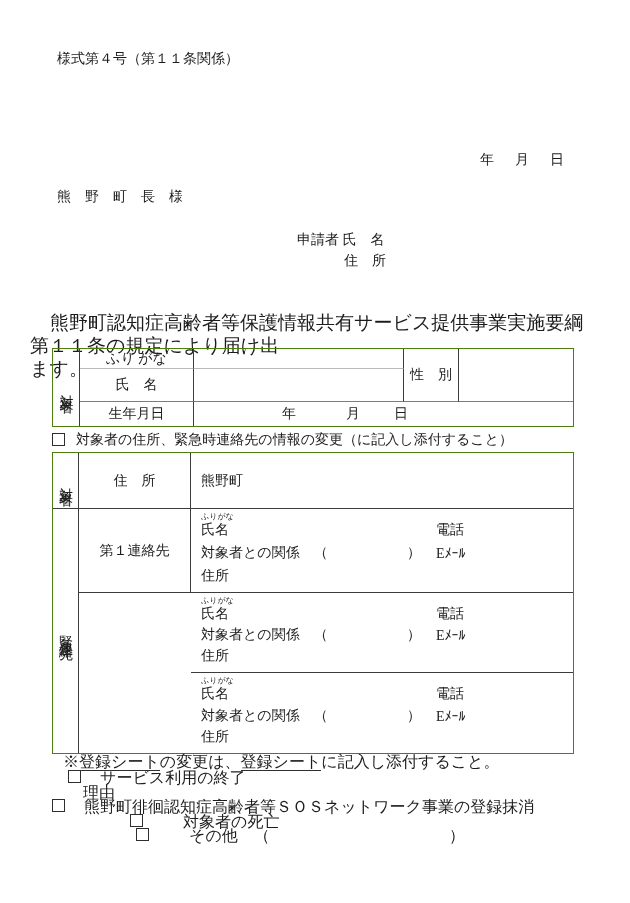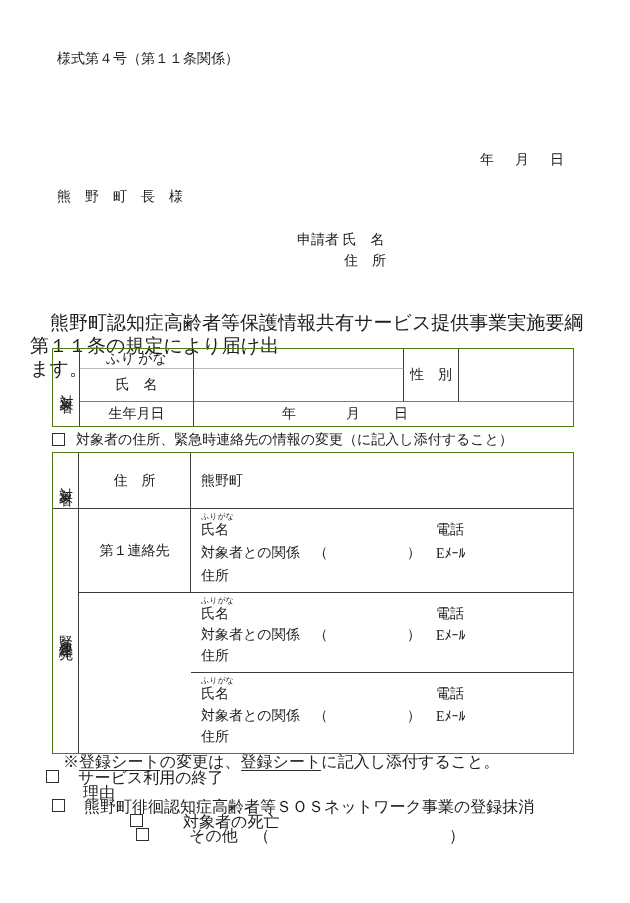--- a/index.html
+++ b/index.html
@@ -62,21 +62,21 @@
   .ccell-1{grid-row:2;grid-column:3;} .ccell-2{grid-row:3;grid-column:3;}
   .ccell-3{grid-row:4;grid-column:3;border-bottom:none !important;}
   .crow{display:flex;align-items:flex-end;}
   .crow .lf{width:235px;flex:0 0 auto;}
   .furi-s{display:block;font-size:8px;line-height:9px;}
   .relwrap{width:220px;display:flex;justify-content:space-between;}
   
   .foot{font-size:16px;}
   .note{left:63px;top:752px;}
   .ul{border-bottom:1px solid #2e2e2e;}
-  .f-end{left:46px;top:768px;} .f-end .lbl{margin-left:19px;}
+  .f-end{left:68px;top:768px;} .f-end .lbl{margin-left:19px;}
   .f-reason{left:83px;top:783px;}
   .f-sos{left:52px;top:797px;} .f-sos .lbl{margin-left:19px;}
   .f-death{left:130px;top:812px;} .f-death .lbl{margin-left:40px;}
   .f-other{left:136px;top:826px;}
   .f-other .wrap{margin-left:40px;width:276px;display:flex;justify-content:space-between;}
 </style>
 </head>
 <body>
 
 <div class="page">

